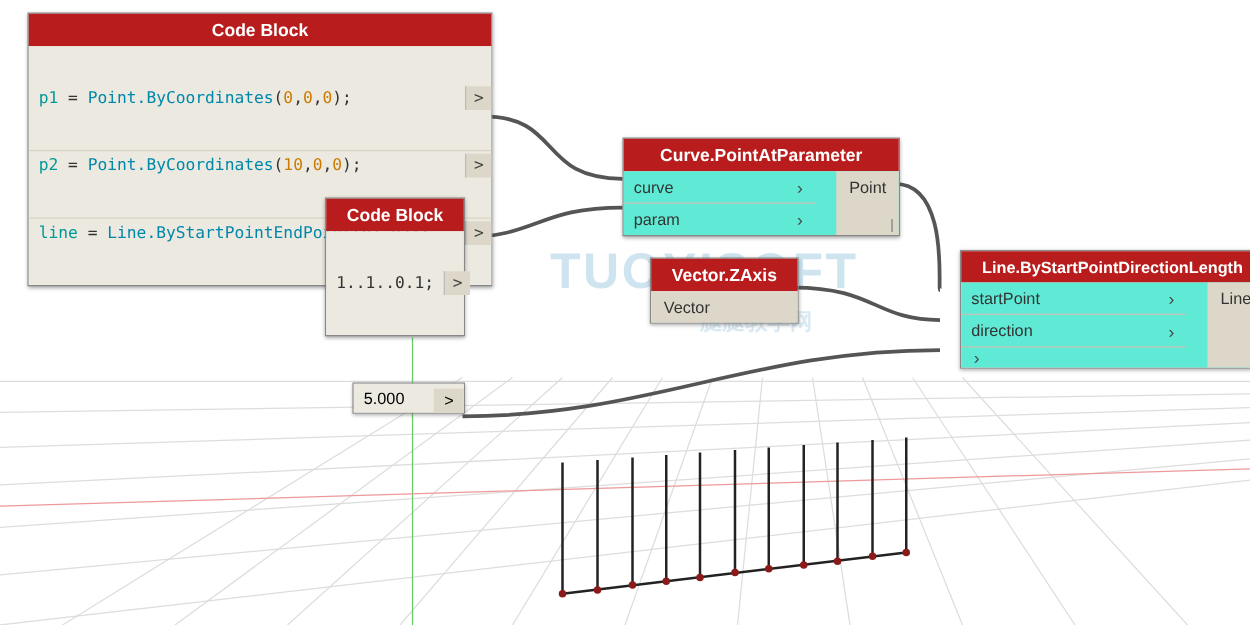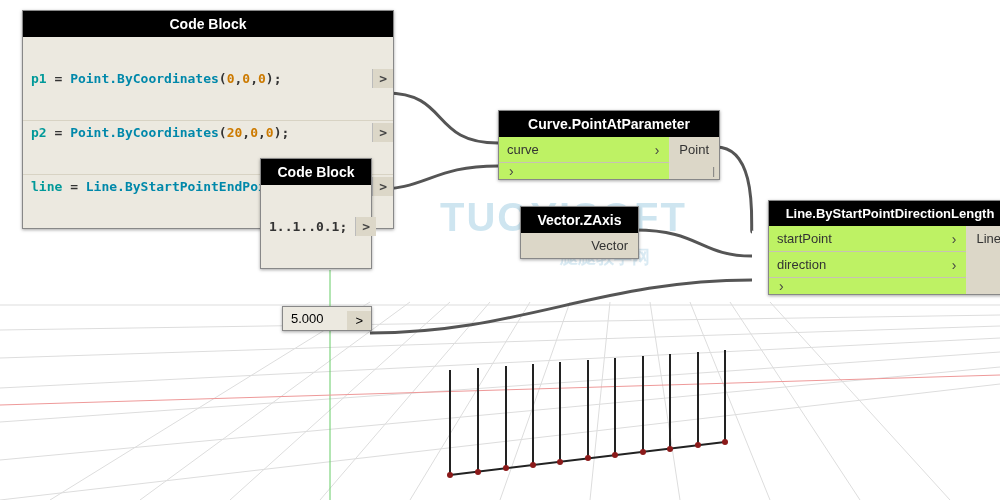--- a/index.html
+++ b/index.html
@@ -1,28 +1,28 @@
 <!DOCTYPE html>
 <html><head>
 <meta charset="utf-8">
 <style>
   body { margin:0; font-family:Arial,Helvetica,sans-serif; background:#fff; width:1000px; height:500px; position:relative; overflow:hidden; font-size:13px; }
   svg.bg { position:absolute; top:0; left:0; }
   .node { position:absolute; box-shadow:0 1px 3px rgba(0,0,0,.35); border:1px solid #888; }
-  .node .title { background:#000000; color:#fff; text-align:center; padding:5px 10px; font-size:14px; font-weight:bold; }
-  .node .body { background:#bef264; }
+  .node .title { background:#b91c1c; color:#fff; text-align:center; padding:5px 10px; font-size:14px; font-weight:bold; }
+  .node .body { background:#5eead4;gap:17px; }
   .row { display:flex; align-items:center; border-top:1px solid #c8c2b4; }
   .row:first-child{ border-top:none; }
   .cell { padding:5px 8px; }
   .inport { flex:1; color:#333; }
   .chev  { color:#444; padding:0 10px; font-size:14px; }
   .outcol{ background:#dcd7c8; display:flex; flex-direction:column; }
   .outcell{ padding:5px 10px; text-align:left; color:#333; }
   .two { display:flex; }
-  .cb { background:#ece9e0; font-family:Consolas,Menlo,monospace; font-size:13px; white-space:pre;font-weight:bold; }
+  .cb { background:#ece9e0; font-family:Consolas,Menlo,monospace; font-size:13px; white-space:pre; }
   .cb-line{ display:flex; align-items:center; border-top:1px solid #d8d3c4; }
   .cb-line:first-child{border-top:none;}
   .cb-line .code{ flex:1; padding:4px 8px; color:#333; }
   .cb-line .out { background:#dcd7c8; padding:2px 6px; color:#444; border-left:1px solid #bbb; }
   .kw  { color:#009999; }
   .num { color:#cc7a00; }
   .fn  { color:#0088aa; }
   .numout{ background:#ece9e0; display:flex; align-items:flex-end; }
   .numout .v{ flex:1; padding:4px 8px; }
   .numout .o{ background:#dcd7c8; padding:2px 8px; }
@@ -101,21 +101,21 @@
     <path d="M716,147 C760,147 750,232 752,232"></path>
     <path d="M635,230 C700,230 700,256 752,256"></path>
     <path d="M370,333 C520,333 600,280 752,280"></path>
   </g>
 </svg>
 
 <div class="node" style="left:22px; top:10px; width:370px">
   <div class="title">Code Block</div>
   <div class="cb">
     <div class="cb-line"><div class="code"><span class="kw">p1</span> = <span class="fn">Point.ByCoordinates</span>(<span class="num">0</span>,<span class="num">0</span>,<span class="num">0</span>);</div><div class="out">&gt;</div></div>
-    <div class="cb-line"><div class="code"><span class="kw">p2</span> = <span class="fn">Point.ByCoordinates</span>(<span class="num">20</span>,<span class="num">0</span>,<span class="num">0</span>);</div><div class="out">&gt;</div></div>
+    <div class="cb-line"><div class="code"><span class="kw">p2</span> = <span class="fn">Point.ByCoordinates</span>(<span class="num">10</span>,<span class="num">0</span>,<span class="num">0</span>);</div><div class="out">&gt;</div></div>
     <div class="cb-line"><div class="code"><span class="kw">line</span> = <span class="fn">Line.ByStartPointEndPoint</span>(p1,p2);</div><div class="out">&gt;</div></div>
   </div>
 </div>
 
 <div class="node" style="left:260px; top:158px; width:110px">
   <div class="title">Code Block</div>
   <div class="cb">
     <div class="cb-line"><div class="code">1..1..0.1;</div><div class="out">&gt;</div></div>
   </div>
 </div>
@@ -129,36 +129,37 @@
 
 <div class="node" style="left:498px; top:110px; width:220px">
   <div class="title">Curve.PointAtParameter</div>
   <div class="body two">
     <div style="flex:1">
       <div class="row">
           <div class="cell inport">curve</div>
           <div class="chev">›</div>
         </div>
       <div class="row">
+          <div class="cell inport">param</div>
           <div class="chev">›</div>
         </div>
     </div>
     <div class="outcol">
         <div class="outcell">Point</div>
         <div style="flex:1"></div>
         <span class="corner">|</span>
       </div>
   </div>
 </div>
 
 <div class="node" style="left:520px; top:206px; width:117px">
   <div class="title">Vector.ZAxis</div>
   <div class="body two">
     <div class="outcol" style="flex:1">
-        <div class="outcell" style="text-align:right">Vector</div>
+        <div class="outcell" style="">Vector</div>
       </div>
   </div>
 </div>
 
 <div class="node" style="left:768px; top:200px; width:242px">
   <div class="title" style="font-size:13px">Line.ByStartPointDirectionLength</div>
   <div class="body two">
     <div style="flex:1">
       <div class="row">
           <div class="cell inport">startPoint</div>

